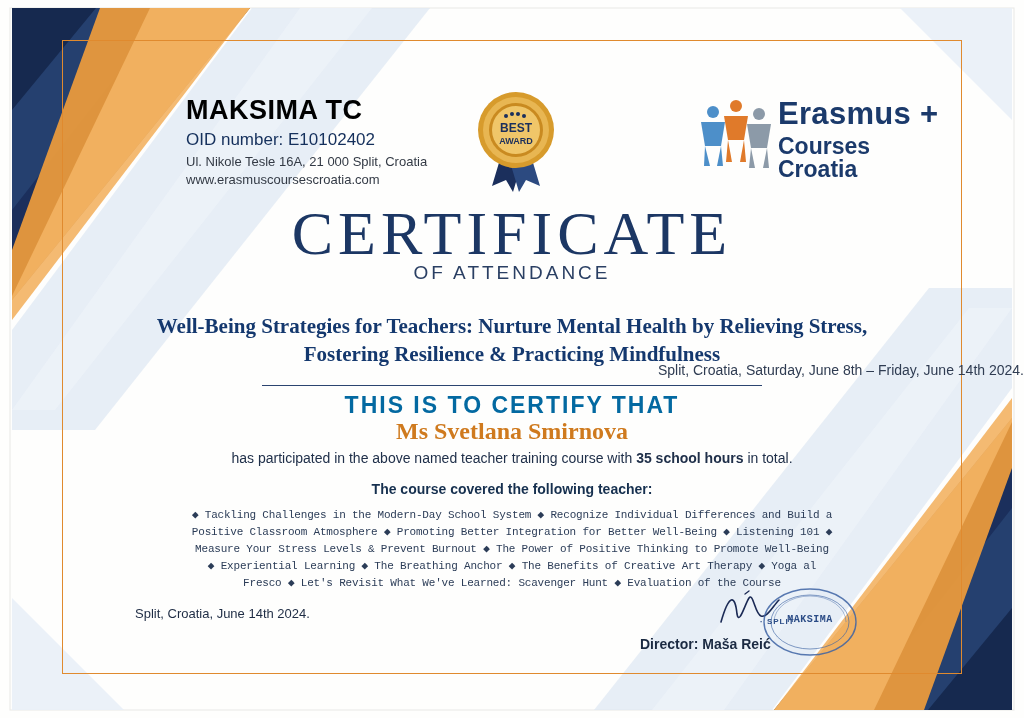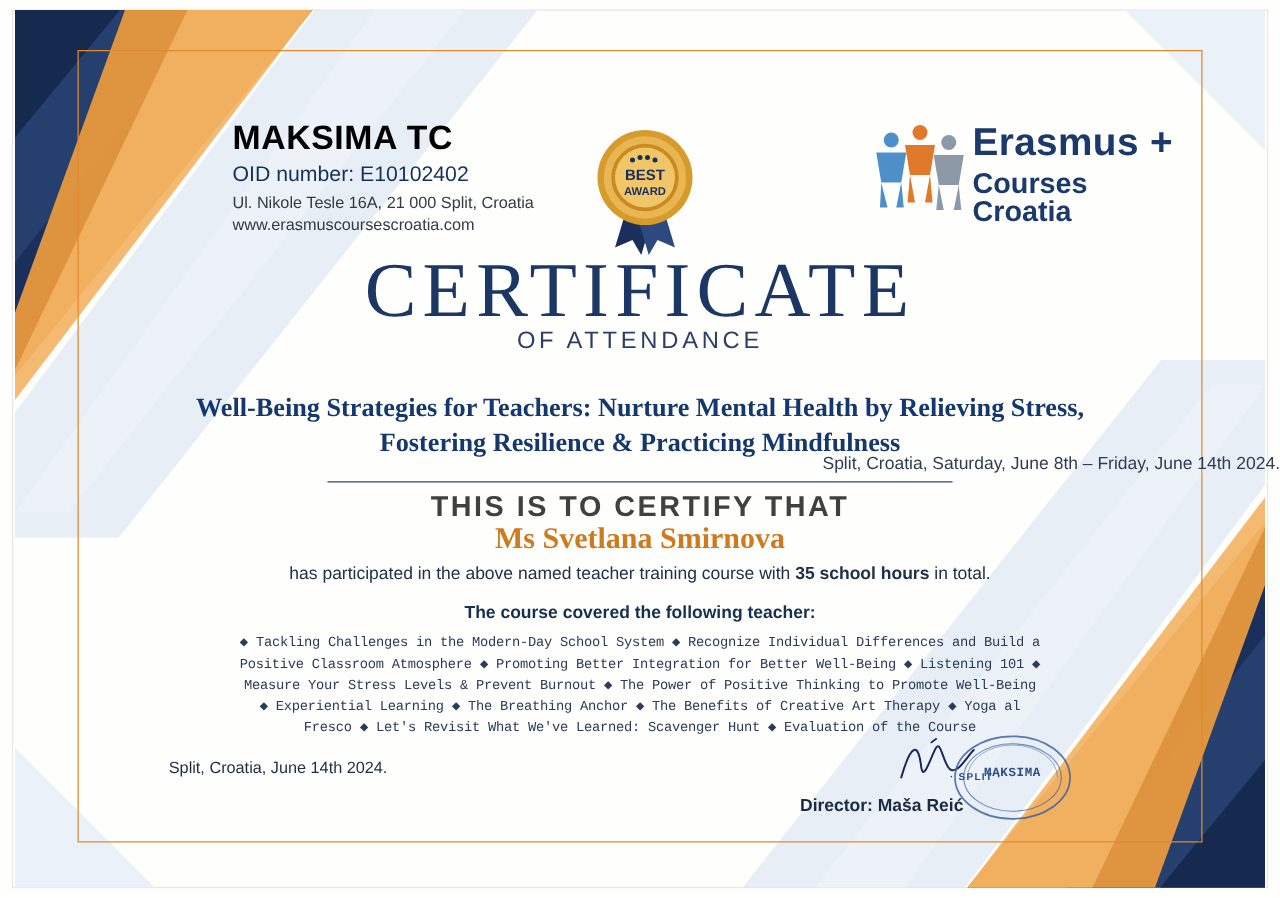--- a/index.html
+++ b/index.html
@@ -78,21 +78,21 @@
   .org-web {
     font-size: 13px;
     color: #333a45;
     line-height: 1.35;
   }
 
   
   .badge {
     position: absolute;
     left: 470px;
-    top: 98px;
+    top: 86px;
     width: 92px;
     height: 108px;
   }
 
   
   .erasmus {
     position: absolute;
     right: 78px;
     top: 96px;
     width: 250px;
@@ -175,21 +175,21 @@
   }
 
   .certify {
     position: absolute;
     top: 392px;
     width: 1024px;
     text-align: center;
     font-size: 23px;
     font-weight: bold;
     letter-spacing: 2px;
-    color: #404040;
+    color: #0369a1;
   }
 
   .recipient {
     position: absolute;
     top: 418px;
     width: 1024px;
     text-align: center;
     font-family: "Liberation Serif", serif;
     font-size: 24px;
     font-weight: bold;

